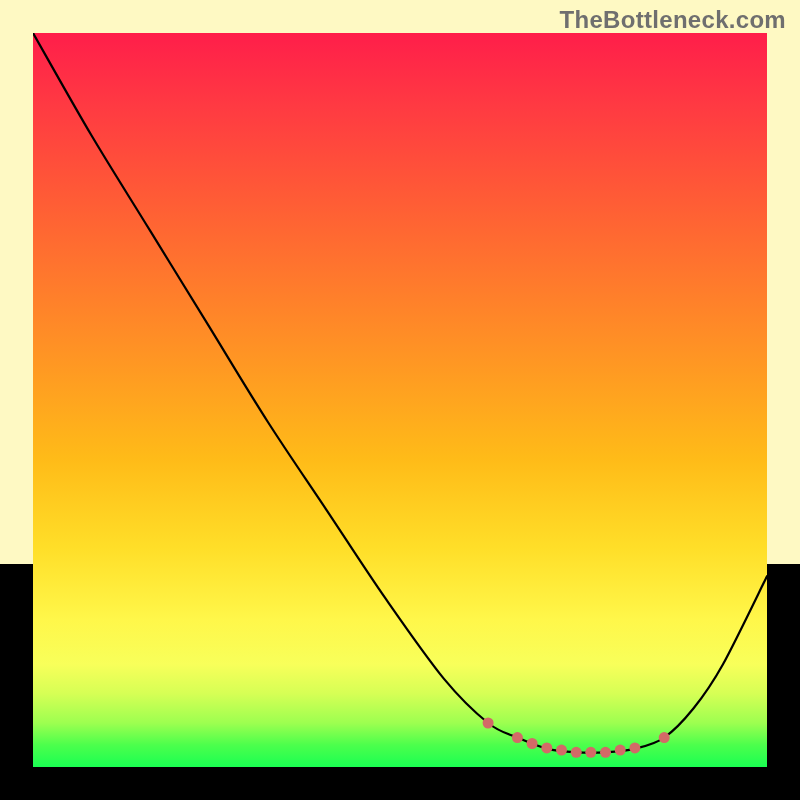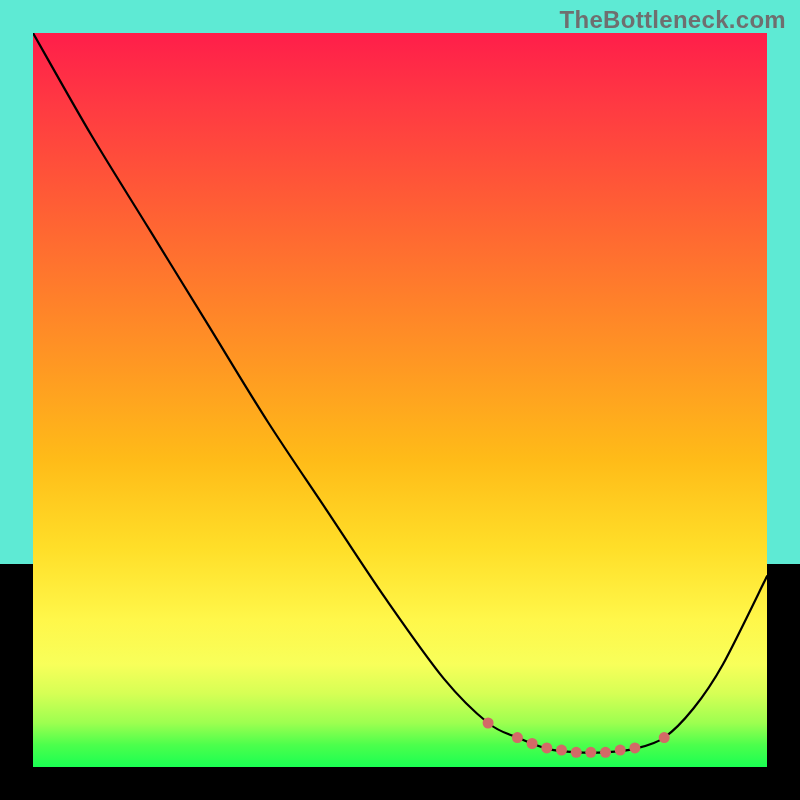--- a/index.html
+++ b/index.html
@@ -8,21 +8,21 @@
     width: 800px;
     height: 800px;
     background: #000;
     overflow: hidden;
     font-family: Arial, Helvetica, sans-serif;
   }
   .frame {
     position: relative;
     width: 800px;
     height: 564px;
-    background: #5eead4;
+    background: #fef9c3;
   }
   .plot-area {
     position: absolute;
     left: 33px;
     top: 33px;
     width: 734px;
     height: 734px;
     
     background: linear-gradient(
       to bottom,

